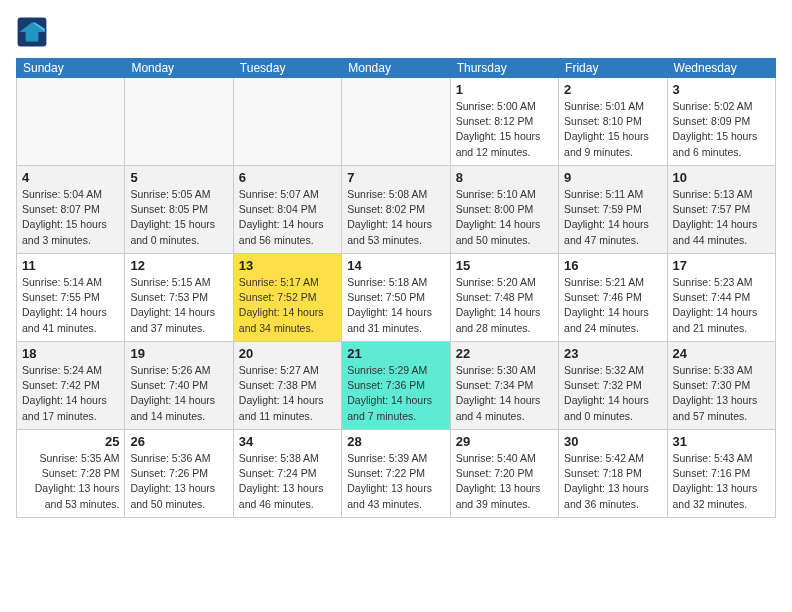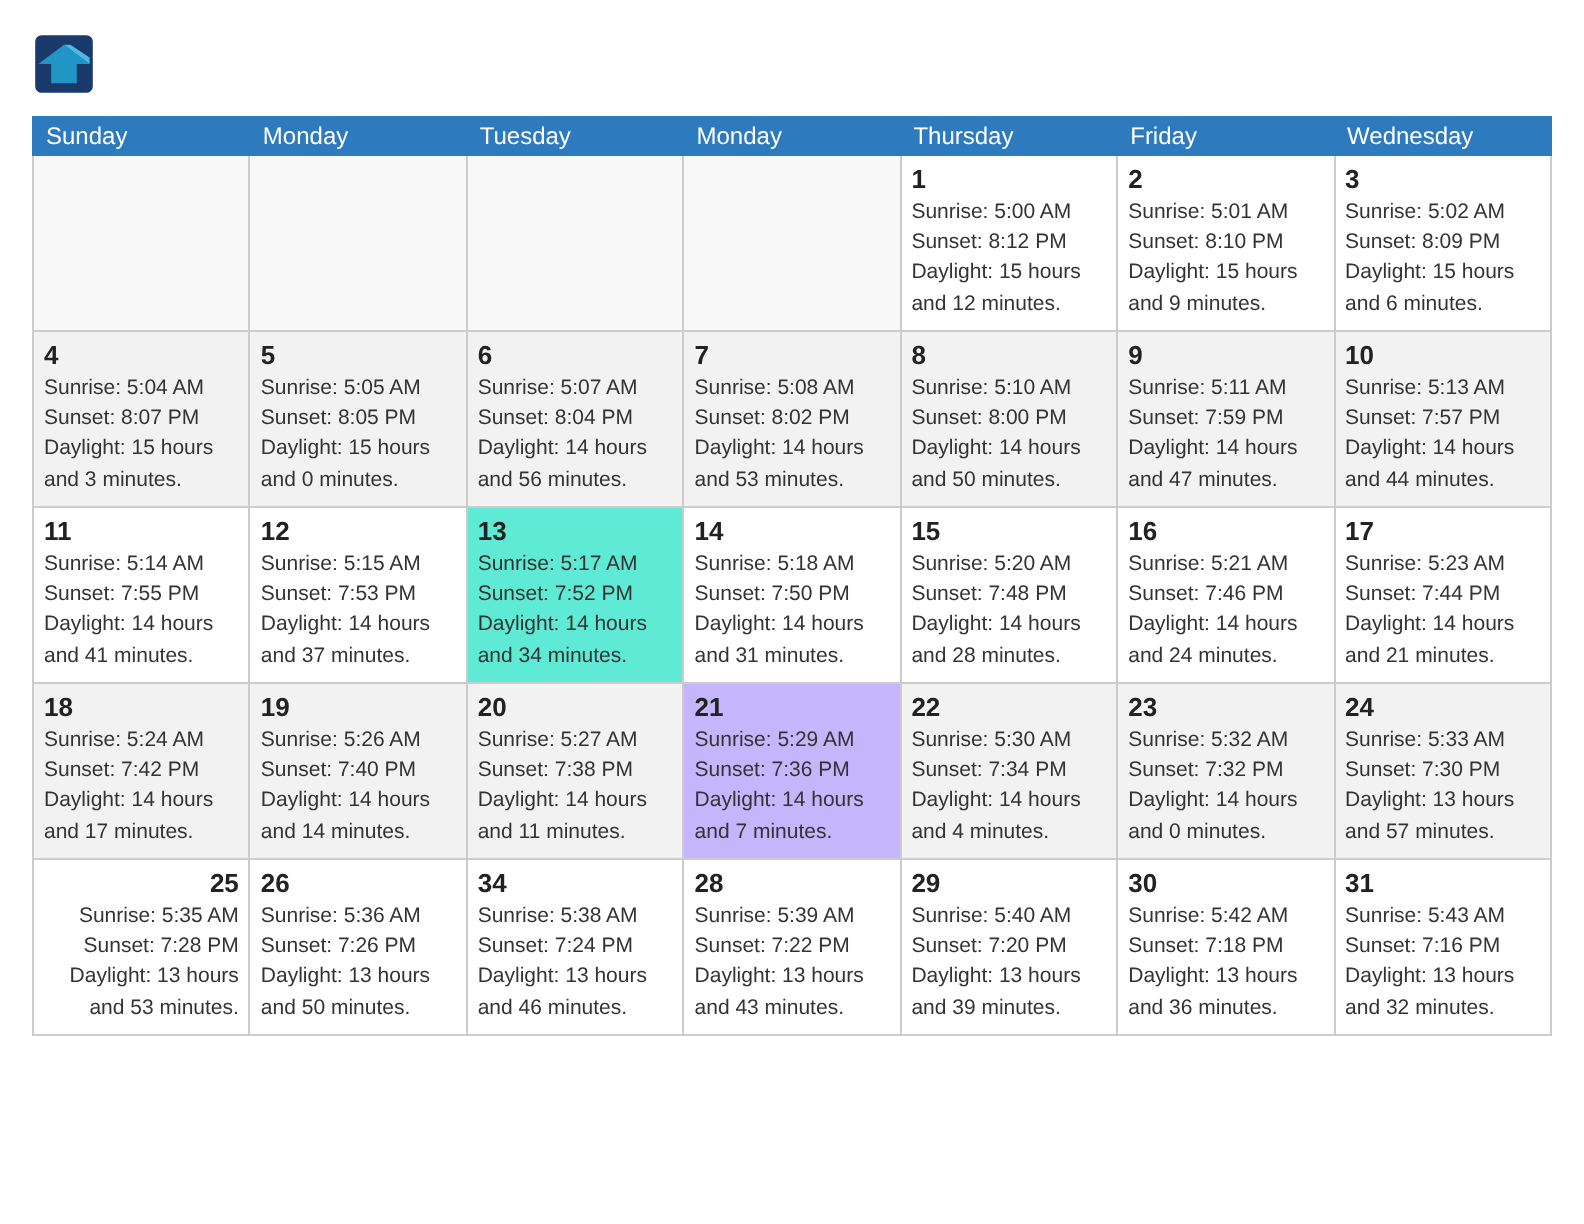--- a/index.html
+++ b/index.html
@@ -176,21 +176,21 @@
       </tr>
       <tr>
         <td style="background-color: rgb(255, 255, 255);">
           <span class="day-num">11</span>
           <div class="day-info">Sunrise: 5:14 AM<br>Sunset: 7:55 PM<br>Daylight: 14 hours<br>and 41 minutes.</div>
         </td>
         <td style="background-color: rgb(255, 255, 255);">
           <span class="day-num">12</span>
           <div class="day-info">Sunrise: 5:15 AM<br>Sunset: 7:53 PM<br>Daylight: 14 hours<br>and 37 minutes.</div>
         </td>
-        <td style="background-color: #5eead4;">
+        <td style="background-color: #fde047;">
           <span class="day-num">13</span>
           <div class="day-info">Sunrise: 5:17 AM<br>Sunset: 7:52 PM<br>Daylight: 14 hours<br>and 34 minutes.</div>
         </td>
         <td style="background-color: rgb(255, 255, 255);">
           <span class="day-num">14</span>
           <div class="day-info">Sunrise: 5:18 AM<br>Sunset: 7:50 PM<br>Daylight: 14 hours<br>and 31 minutes.</div>
         </td>
         <td style="background-color: rgb(255, 255, 255);">
           <span class="day-num">15</span>
           <div class="day-info">Sunrise: 5:20 AM<br>Sunset: 7:48 PM<br>Daylight: 14 hours<br>and 28 minutes.</div>
@@ -210,21 +210,21 @@
           <div class="day-info">Sunrise: 5:24 AM<br>Sunset: 7:42 PM<br>Daylight: 14 hours<br>and 17 minutes.</div>
         </td>
         <td style="background-color: rgb(242, 242, 242);">
           <span class="day-num">19</span>
           <div class="day-info">Sunrise: 5:26 AM<br>Sunset: 7:40 PM<br>Daylight: 14 hours<br>and 14 minutes.</div>
         </td>
         <td style="background-color: rgb(242, 242, 242);">
           <span class="day-num">20</span>
           <div class="day-info">Sunrise: 5:27 AM<br>Sunset: 7:38 PM<br>Daylight: 14 hours<br>and 11 minutes.</div>
         </td>
-        <td style="background-color: #c4b5fd;">
+        <td style="background-color: #5eead4;">
           <span class="day-num">21</span>
           <div class="day-info">Sunrise: 5:29 AM<br>Sunset: 7:36 PM<br>Daylight: 14 hours<br>and 7 minutes.</div>
         </td>
         <td style="background-color: rgb(242, 242, 242);">
           <span class="day-num">22</span>
           <div class="day-info">Sunrise: 5:30 AM<br>Sunset: 7:34 PM<br>Daylight: 14 hours<br>and 4 minutes.</div>
         </td>
         <td style="background-color: rgb(242, 242, 242);">
           <span class="day-num">23</span>
           <div class="day-info">Sunrise: 5:32 AM<br>Sunset: 7:32 PM<br>Daylight: 14 hours<br>and 0 minutes.</div>

